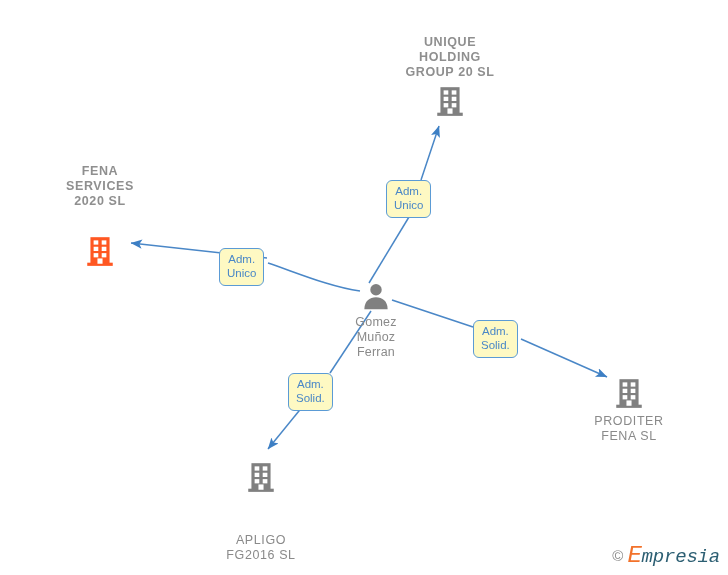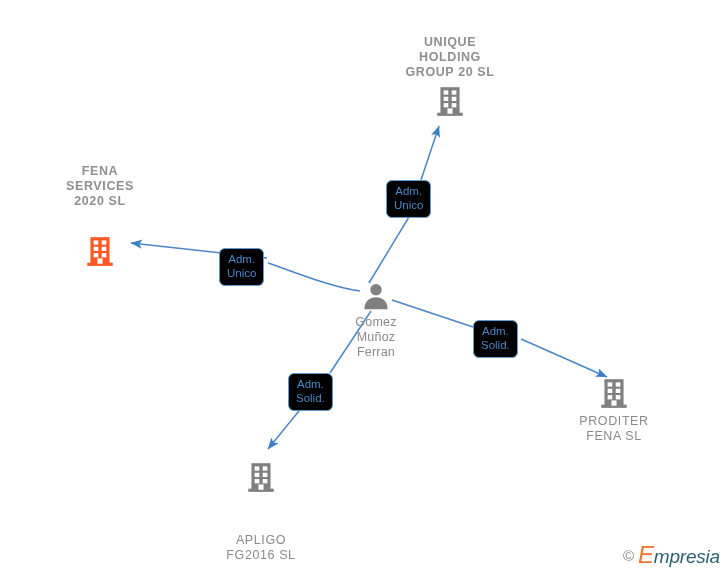--- a/index.html
+++ b/index.html
@@ -56,21 +56,21 @@
     height: 34px;
     display: block;
   }
   .label-above .node-label { margin-bottom: 4px; }
   .label-below .node-label { margin-top: 4px; text-align: center; }
 
   .edge-label {
     position: absolute;
     border: 1.4px solid #5b9bd5;
     border-radius: 6px;
-    background: #000000;
+    background: #fef9c3;
     color: #4a87c7;
     font-size: 11.5px;
     line-height: 13.5px;
     padding: 4px 7px 5px 7px;
     text-align: center;
     white-space: pre-line;
     box-sizing: border-box;
   }
 
   #watermark {
@@ -80,21 +80,21 @@
     display: flex;
     align-items: center;
     gap: 4px;
     user-select: none;
   }
   .wm-copy {
     font-size: 15px;
     color: #8a8a8a;
   }
   .wm-brand {
-    font-family: Liberation Sans, sans-serif;
+    font-family: Liberation Mono, monospace;
     font-style: italic;
     font-size: 19px;
     color: #2d5f73;
     letter-spacing: -0.2px;
   }
   .wm-brand .wm-cap {
     color: #f2722b;
     font-size: 24px;
   }
 </style>
@@ -168,21 +168,21 @@
   <div class="node label-below" style="left:376px; top:281px;">
     <svg class="node-icon" viewBox="0 0 32 32" style="width:30px;height:30px;">
       <circle cx="16" cy="9.4" r="6.1" fill="#808080"></circle>
       <path d="M 3.6,30 C 3.6,21.6 9.2,17.4 16,17.4 C 22.8,17.4 28.4,21.6 28.4,30 Z" fill="#808080"></path>
     </svg>
     <div class="node-label person">Gomez
 Muñoz
 Ferran</div>
   </div>
 
-  <div class="node label-below" style="left:614px; top:376px;">
+  <div class="node label-below" style="left:629px; top:376px;">
     <svg class="node-icon" viewBox="0 0 32 32">
       <rect x="7" y="3" width="18" height="25" fill="#808080"></rect>
       <rect x="4" y="27" width="24" height="3" fill="#808080"></rect>
       <rect x="10" y="6" width="4.4" height="4" fill="#ffffff"></rect>
       <rect x="17.6" y="6" width="4.4" height="4" fill="#ffffff"></rect>
       <rect x="10" y="12" width="4.4" height="4" fill="#ffffff"></rect>
       <rect x="17.6" y="12" width="4.4" height="4" fill="#ffffff"></rect>
       <rect x="10" y="18" width="4.4" height="4" fill="#ffffff"></rect>
       <rect x="17.6" y="18" width="4.4" height="4" fill="#ffffff"></rect>
       <rect x="13.6" y="23" width="4.8" height="5" fill="#ffffff"></rect>

